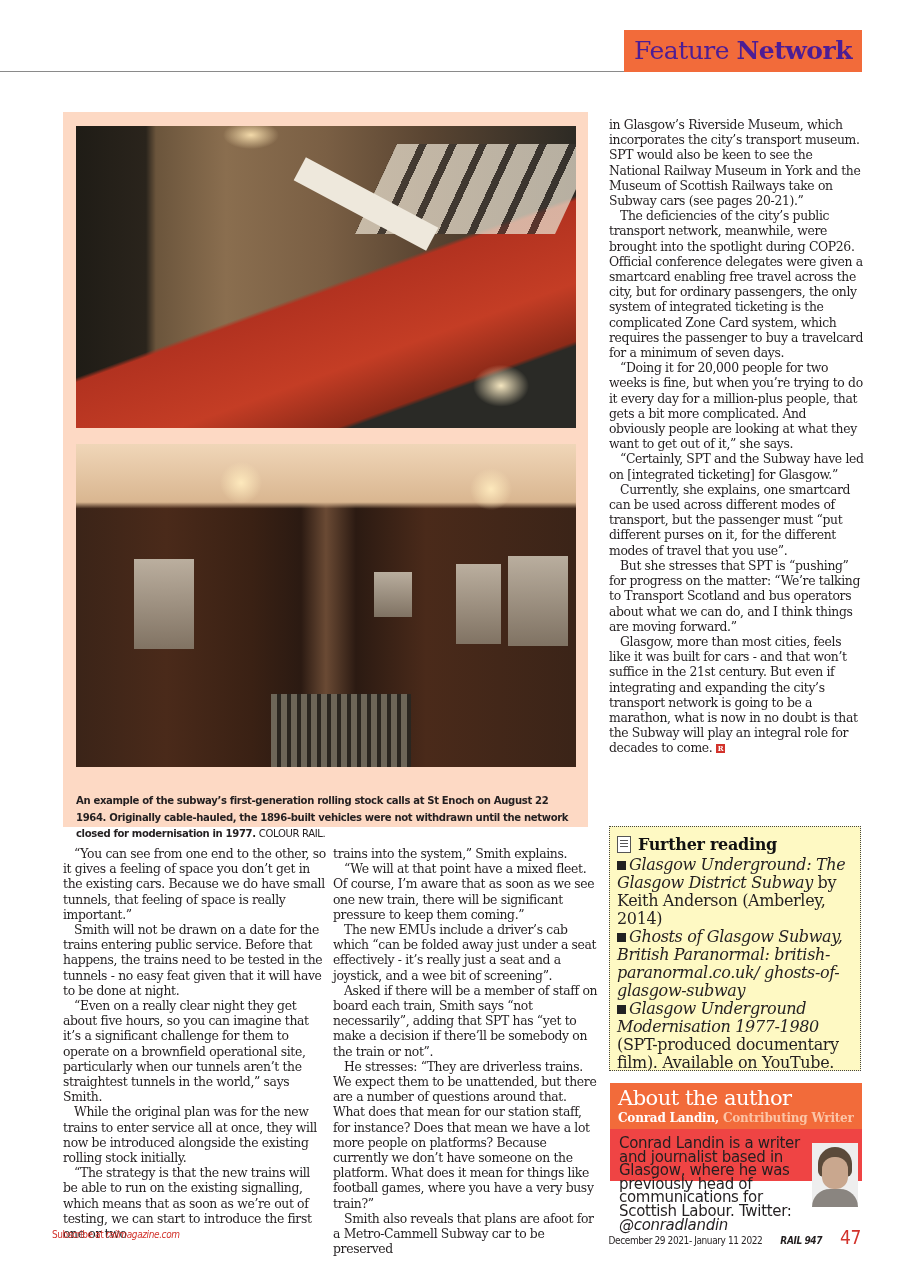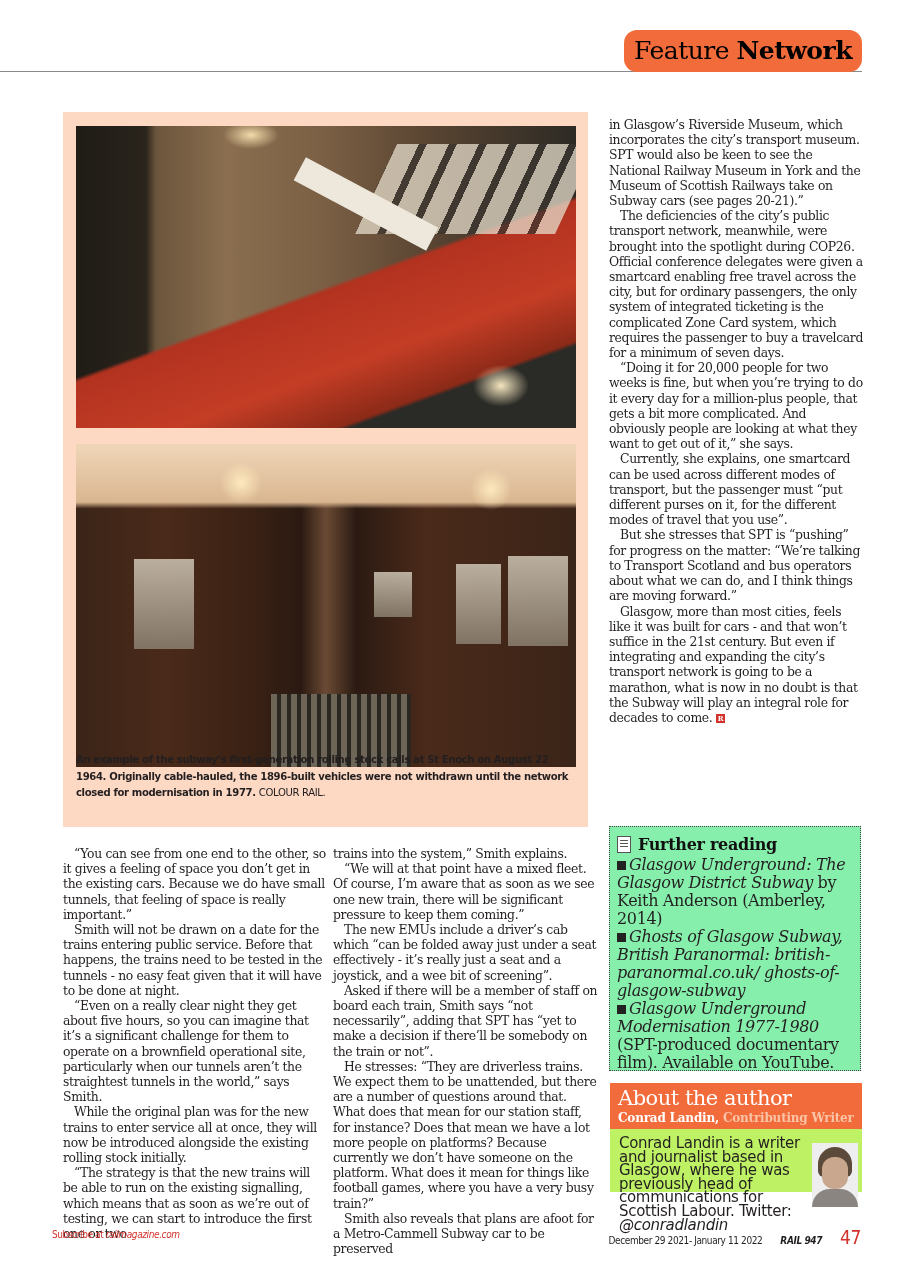--- a/index.html
+++ b/index.html
@@ -1,21 +1,21 @@
 <!DOCTYPE html>
 <html><head>
 <meta charset="utf-8">
 <style>
   * { box-sizing: border-box; margin: 0; padding: 0; }
   html, body { width: 905px; height: 1280px; background: #ffffff; overflow: hidden; }
   body { position: relative; font-family: "DejaVu Serif", "Liberation Serif", serif; color: #231f20; }
 
   .top-rule { position: absolute; left: 0; top: 71px; width: 862px; height: 1px; background: #8a8a8a; }
   .section-tab { position: absolute; left: 624px; top: 30px; width: 238px; height: 42px; background: #f26b3a;
-    color: #000000; font-family: "DejaVu Serif", serif; font-size: 25px; line-height: 42px; text-align: center; letter-spacing: -0.5px; border-radius: 13px; }
+    color: #4c1d95; font-family: "DejaVu Serif", serif; font-size: 25px; line-height: 42px; text-align: center; letter-spacing: -0.5px; }
   .section-tab b { font-weight: bold; }
 
   .photo-panel { position: absolute; left: 63px; top: 112px; width: 525px; height: 715px; background: #fdd9c4; }
   .photo { position: absolute; left: 13px; width: 500px; overflow: hidden; }
   .photo1 { top: 14px; height: 302px;
     background:
       radial-gradient(ellipse 40px 30px at 85% 86%, rgba(255,240,200,0.95), rgba(255,200,120,0) 70%),
       radial-gradient(ellipse 40px 20px at 35% 3%, rgba(255,230,180,0.9), rgba(0,0,0,0) 70%),
       linear-gradient(160deg, rgba(0,0,0,0) 52%, #b23220 53%, #c43d25 70%, #8c2a18 82%, #2a2a26 83%),
       linear-gradient(90deg, #1f1c16 0%, #2a241c 14%, #6b553c 16%, #8a6e4f 30%, #7a5f44 50%, #5a4532 70%, #2d2a24 100%);
@@ -26,43 +26,43 @@
   .photo2 { top: 332px; height: 323px;
     background:
       radial-gradient(ellipse 30px 30px at 33% 12%, rgba(255,235,190,0.95), rgba(0,0,0,0) 70%),
       radial-gradient(ellipse 30px 30px at 83% 14%, rgba(255,235,190,0.95), rgba(0,0,0,0) 70%),
       linear-gradient(180deg, #f0d6b8 0%, #d9b690 18%, rgba(0,0,0,0) 20%),
       linear-gradient(90deg, #3b2418 0%, #4a2a1a 18%, #3a2114 35%, #2b1a12 45%, #6a4a34 50%, #2b1a12 56%, #4a2a1a 70%, #3b2418 100%);
   }
   .photo2 .win { position: absolute; background: linear-gradient(180deg, #cfc6b6, #8b8070); opacity: 0.85; }
   .photo2 .floor { position: absolute; left: 195px; top: 250px; width: 140px; height: 73px;
     background: repeating-linear-gradient(90deg, #6d6658 0 6px, #2a2620 6px 10px); }
-  .caption { position: absolute; left: 13px; top: 640px; width: 500px; font-family: "DejaVu Sans Condensed", "DejaVu Sans", sans-serif;
+  .caption { position: absolute; left: 13px; top: 681px; width: 500px; font-family: "DejaVu Sans Condensed", "DejaVu Sans", sans-serif;
     font-size: 11.2px; line-height: 16.5px; color: #231f20; font-weight: bold; letter-spacing: -0.35px; }
   .caption .credit { font-weight: normal; }
 
   .col { position: absolute; font-size: 12.4px; line-height: 15.2px; letter-spacing: -0.35px; color: #231f20; }
   .col p { text-indent: 11px; }
   .col p.noindent { text-indent: 0; }
   .col-left { left: 63px; top: 846px; width: 265px; }
   .col-mid { left: 333px; top: 846px; width: 265px; }
   .col-right { left: 609px; top: 117px; width: 256px; }
   .end-mark { display: inline-block; width: 9px; height: 9px; background: #d2322b; color: #fff; font-size: 7px; line-height: 9px; text-align: center; font-weight: bold; text-indent: 0; vertical-align: middle; }
 
-  .further { position: absolute; left: 609px; top: 826px; width: 252px; height: 245px; background: #86efac;
+  .further { position: absolute; left: 609px; top: 826px; width: 252px; height: 245px; background: #fef9c3;
     border: 1.5px dotted #444; padding: 8px 7px 0 7px; }
   .further h3 { font-size: 16px; font-weight: bold; color: #111; display: flex; align-items: center; gap: 7px; margin-bottom: 2px; letter-spacing: -0.3px; }
   .doc-icon { width: 14px; height: 17px; border: 1px solid #555; background: #fff; position: relative; }
   .doc-icon::before { content: ""; position: absolute; left: 2px; right: 2px; top: 3px; height: 9px;
     background: repeating-linear-gradient(180deg, #555 0 1px, transparent 1px 3px); }
   .further .item { font-size: 16px; line-height: 18px; letter-spacing: -0.35px; }
   .further .item i { font-style: italic; }
   .sq { display: inline-block; width: 9px; height: 9px; background: #222; margin-right: 3px; vertical-align: 0px; }
 
-  .author { position: absolute; left: 610px; top: 1083px; width: 252px; height: 109px; background: #bef264; }
+  .author { position: absolute; left: 610px; top: 1083px; width: 252px; height: 98px; background: #ef4444; }
   .author .hdr { background: #f26b3a; height: 46px; padding: 2px 8px; color: #fff; }
   .author .hdr .t { font-size: 21px; line-height: 26px; letter-spacing: -0.5px; }
   .author .hdr .n { font-size: 12px; font-weight: bold; line-height: 14px; letter-spacing: -0.2px; }
   .author .hdr .n span { color: #fbc4a6; }
   .author .bio { position: absolute; left: 9px; top: 54px; width: 185px; font-family: "DejaVu Sans", sans-serif; font-size: 15px; line-height: 13.6px; color: #231f20; letter-spacing: -0.3px; }
   .author .bio i { font-style: italic; }
   .headshot { position: absolute; left: 202px; top: 60px; width: 46px; height: 64px; overflow: hidden; background: #eee; }
   .headshot .hair { position: absolute; left: 6px; top: 4px; width: 34px; height: 30px; border-radius: 17px 17px 6px 6px; background: #5b4a3a; }
   .headshot .face { position: absolute; left: 10px; top: 14px; width: 26px; height: 32px; border-radius: 12px; background: #c9a78e; }
   .headshot .body { position: absolute; left: 0; top: 46px; width: 46px; height: 20px; border-radius: 18px 18px 0 0; background: #8a8580; }
@@ -114,20 +114,21 @@
   <p>The new EMUs include a driver’s cab which “can be folded away just under a seat effectively - it’s really just a seat and a joystick, and a wee bit of screening”.</p>
   <p>Asked if there will be a member of staff on board each train, Smith says “not necessarily”, adding that SPT has “yet to make a decision if there’ll be somebody on the train or not”.</p>
   <p>He stresses: “They are driverless trains. We expect them to be unattended, but there are a number of questions around that. What does that mean for our station staff, for instance? Does that mean we have a lot more people on platforms? Because currently we don’t have someone on the platform. What does it mean for things like football games, where you have a very busy train?”</p>
   <p>Smith also reveals that plans are afoot for a Metro-Cammell Subway car to be preserved</p>
 </div>
 
 <div class="col col-right">
   <p class="noindent">in Glasgow’s Riverside Museum, which incorporates the city’s transport museum. SPT would also be keen to see the National Railway Museum in York and the Museum of Scottish Railways take on Subway cars (see pages 20-21).”</p>
   <p>The deficiencies of the city’s public transport network, meanwhile, were brought into the spotlight during COP26. Official conference delegates were given a smartcard enabling free travel across the city, but for ordinary passengers, the only system of integrated ticketing is the complicated Zone Card system, which requires the passenger to buy a travelcard for a minimum of seven days.</p>
   <p>“Doing it for 20,000 people for two weeks is fine, but when you’re trying to do it every day for a million-plus people, that gets a bit more complicated. And obviously people are looking at what they want to get out of it,” she says.</p>
+  <p>“Certainly, SPT and the Subway have led on [integrated ticketing] for Glasgow.”</p>
   <p>Currently, she explains, one smartcard can be used across different modes of transport, but the passenger must “put different purses on it, for the different modes of travel that you use”.</p>
   <p>But she stresses that SPT is “pushing” for progress on the matter: “We’re talking to Transport Scotland and bus operators about what we can do, and I think things are moving forward.”</p>
   <p><span>Glasgow, more than most cities, feels like it was built for cars - and that won’t suffice in the 21st century. But even if integrating and expanding the city’s transport network is going to be a marathon, what is now in no doubt is that the Subway will play an integral role for decades to come.</span> <span class="end-mark">R</span></p>
 </div>
 
 <div class="further">
   <h3>
     <span class="doc-icon"></span>
     <span>Further reading</span>
   </h3>

